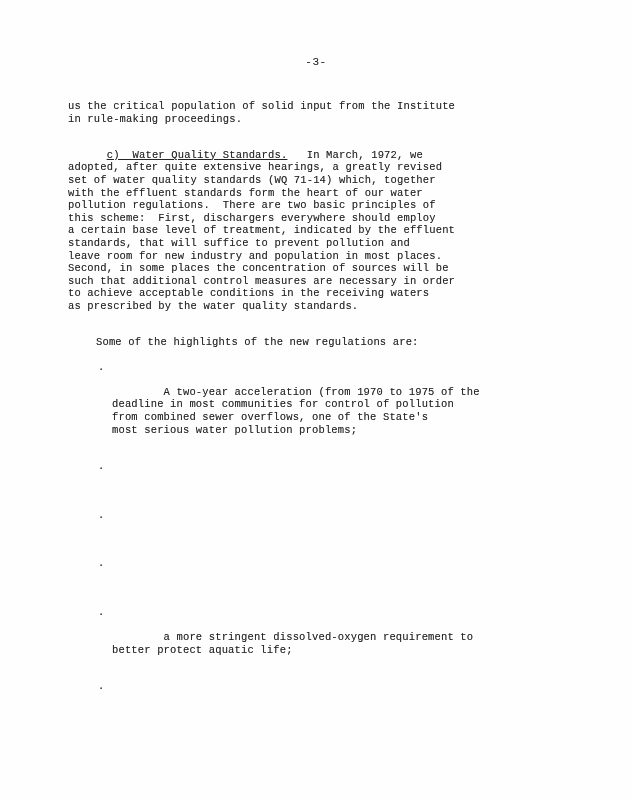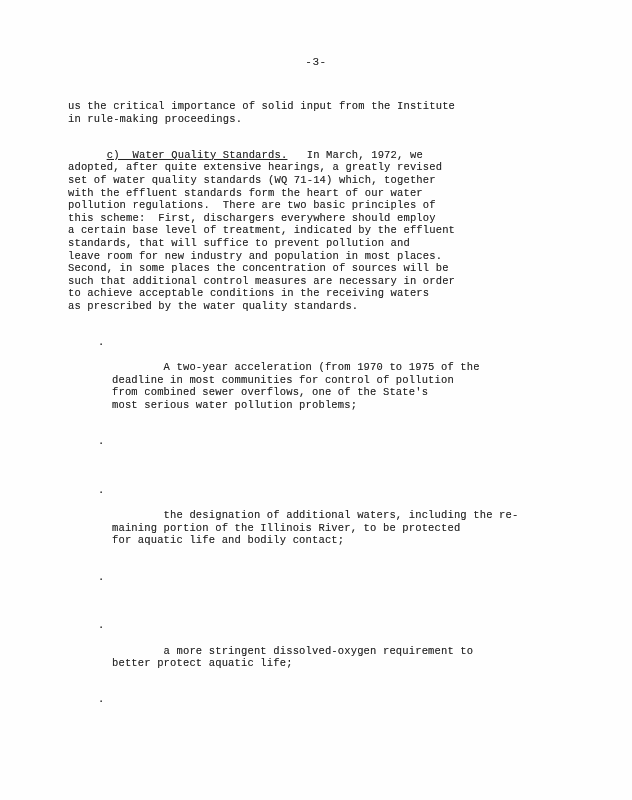--- a/index.html
+++ b/index.html
@@ -83,56 +83,54 @@
 </style>
 </head>
 <body>
 
 <div class="page">
 
   <div class="page-number">-3-</div>
 
   <div class="body-text">
 
-    <p class="para">us the critical importance of solid input from the Institute
+    <p class="para">us the critical population of solid input from the Institute
 in rule-making proceedings.</p>
 
     <p class="para indent">
       <span class="lead underline">c)  Water Quality Standards.</span><span class="lead">   In March, 1972, we
 adopted, after quite extensive hearings, a greatly revised
 set of water quality standards (WQ 71-14) which, together
 with the effluent standards form the heart of our water
 pollution regulations.  There are two basic principles of
 this scheme:  First, dischargers everywhere should employ
 a certain base level of treatment, indicated by the effluent
 standards, that will suffice to prevent pollution and
 leave room for new industry and population in most places.
 Second, in some places the concentration of sources will be
 such that additional control measures are necessary in order
 to achieve acceptable conditions in the receiving waters
 as prescribed by the water quality standards.</span>
     </p>
 
+    <p class="section-intro">Some of the highlights of the new regulations are:</p>
 
     <ul class="bullets">
       <li class="bullet">
         <span class="dot">.</span>
         <span>A two-year acceleration (from 1970 to 1975 of the
 deadline in most communities for control of pollution
 from combined sewer overflows, one of the State's
 most serious water pollution problems;</span>
       </li>
       <li class="bullet">
         <span class="dot">.</span>
       </li>
       <li class="bullet">
         <span class="dot">.</span>
-        <span>the designation of additional waters, including the re-
-maining portion of the Illinois River, to be protected
-for aquatic life and bodily contact;</span>
       </li>
       <li class="bullet">
         <span class="dot">.</span>
       </li>
       <li class="bullet">
         <span class="dot">.</span>
         <span>a more stringent dissolved-oxygen requirement to
 better protect aquatic life;</span>
       </li>
       <li class="bullet">

